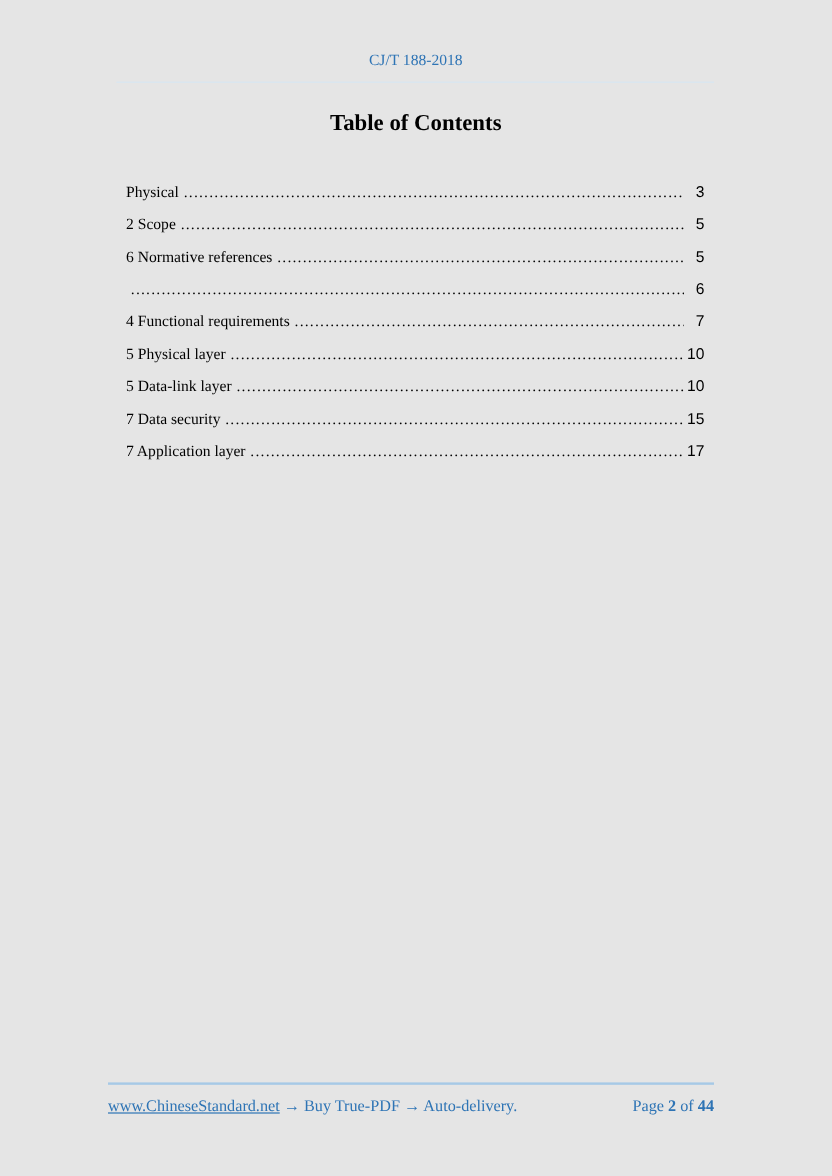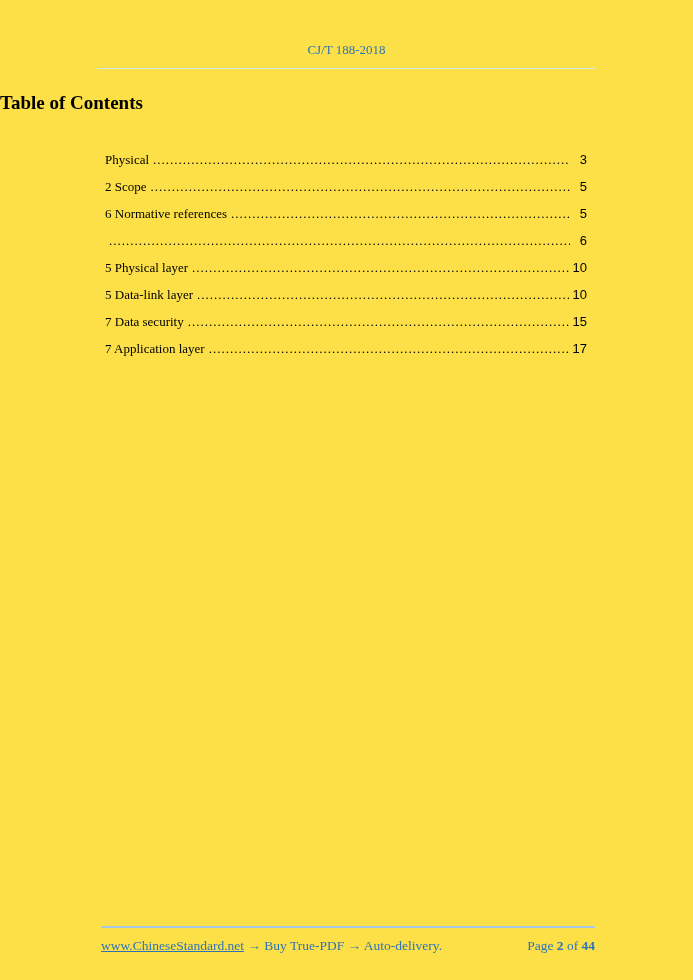--- a/index.html
+++ b/index.html
@@ -8,41 +8,42 @@
     --footer-rule: #A6C9E6;
     --text-black: #000000;
   }
   * { margin: 0; padding: 0; box-sizing: border-box; }
   html, body { background: #ffffff; }
   .page {
     position: relative;
     width: 693px;
     height: 980px;
     margin: 0 auto;
-    background: #fde047;
+    background: #e5e5e5;
     font-family: "Liberation Serif", "DejaVu Serif", serif;
     color: var(--text-black);
     overflow: hidden;
   }
   
   .doc-num {
     padding-top: 42px;
     text-align: center;
     font-size: 13px;
     color: var(--accent-blue);
     line-height: 15px;
   }
   .header-rule {
     border: none;
     border-top: 1px solid var(--header-rule);
     margin: 11px 98px 0 97px;
   }
   
   .page-title {
     margin-top: 23px;
+    text-align: center;
     font-size: 19px;
     font-weight: bold;
     line-height: 21px;
   }
   
   .toc {
     margin: 33px 106px 0 105px;
   }
   .toc-row {
     display: flex;
@@ -67,24 +68,23 @@
   .toc-page {
     white-space: nowrap;
     font-family: "Liberation Sans", "DejaVu Sans", sans-serif;
     font-size: 13px;
     min-width: 14px;
     text-align: right;
   }
   
   .footer {
     position: absolute;
-    left: 101px;
+    left: 90px;
     right: 98px;
     top: 902px;
-    margin-top: 24px;
   }
   .footer-rule {
     border: none;
     border-top: 2px solid var(--footer-rule);
     margin: 0;
   }
   .footer-line {
     margin-top: 9px;
     display: flex;
     justify-content: space-between;
@@ -125,20 +125,25 @@
     <div class="toc-row">
       <span class="toc-label">6 Normative references</span>
         <span class="toc-dots"></span>
         <span class="toc-page">5</span>
     </div>
     <div class="toc-row">
         <span class="toc-dots"></span>
         <span class="toc-page">6</span>
     </div>
     <div class="toc-row">
+      <span class="toc-label">4 Functional requirements</span>
+        <span class="toc-dots"></span>
+        <span class="toc-page">7</span>
+    </div>
+    <div class="toc-row">
       <span class="toc-label">5 Physical layer</span>
         <span class="toc-dots"></span>
         <span class="toc-page">10</span>
     </div>
     <div class="toc-row">
       <span class="toc-label">5 Data-link layer</span>
         <span class="toc-dots"></span>
         <span class="toc-page">10</span>
     </div>
     <div class="toc-row">

